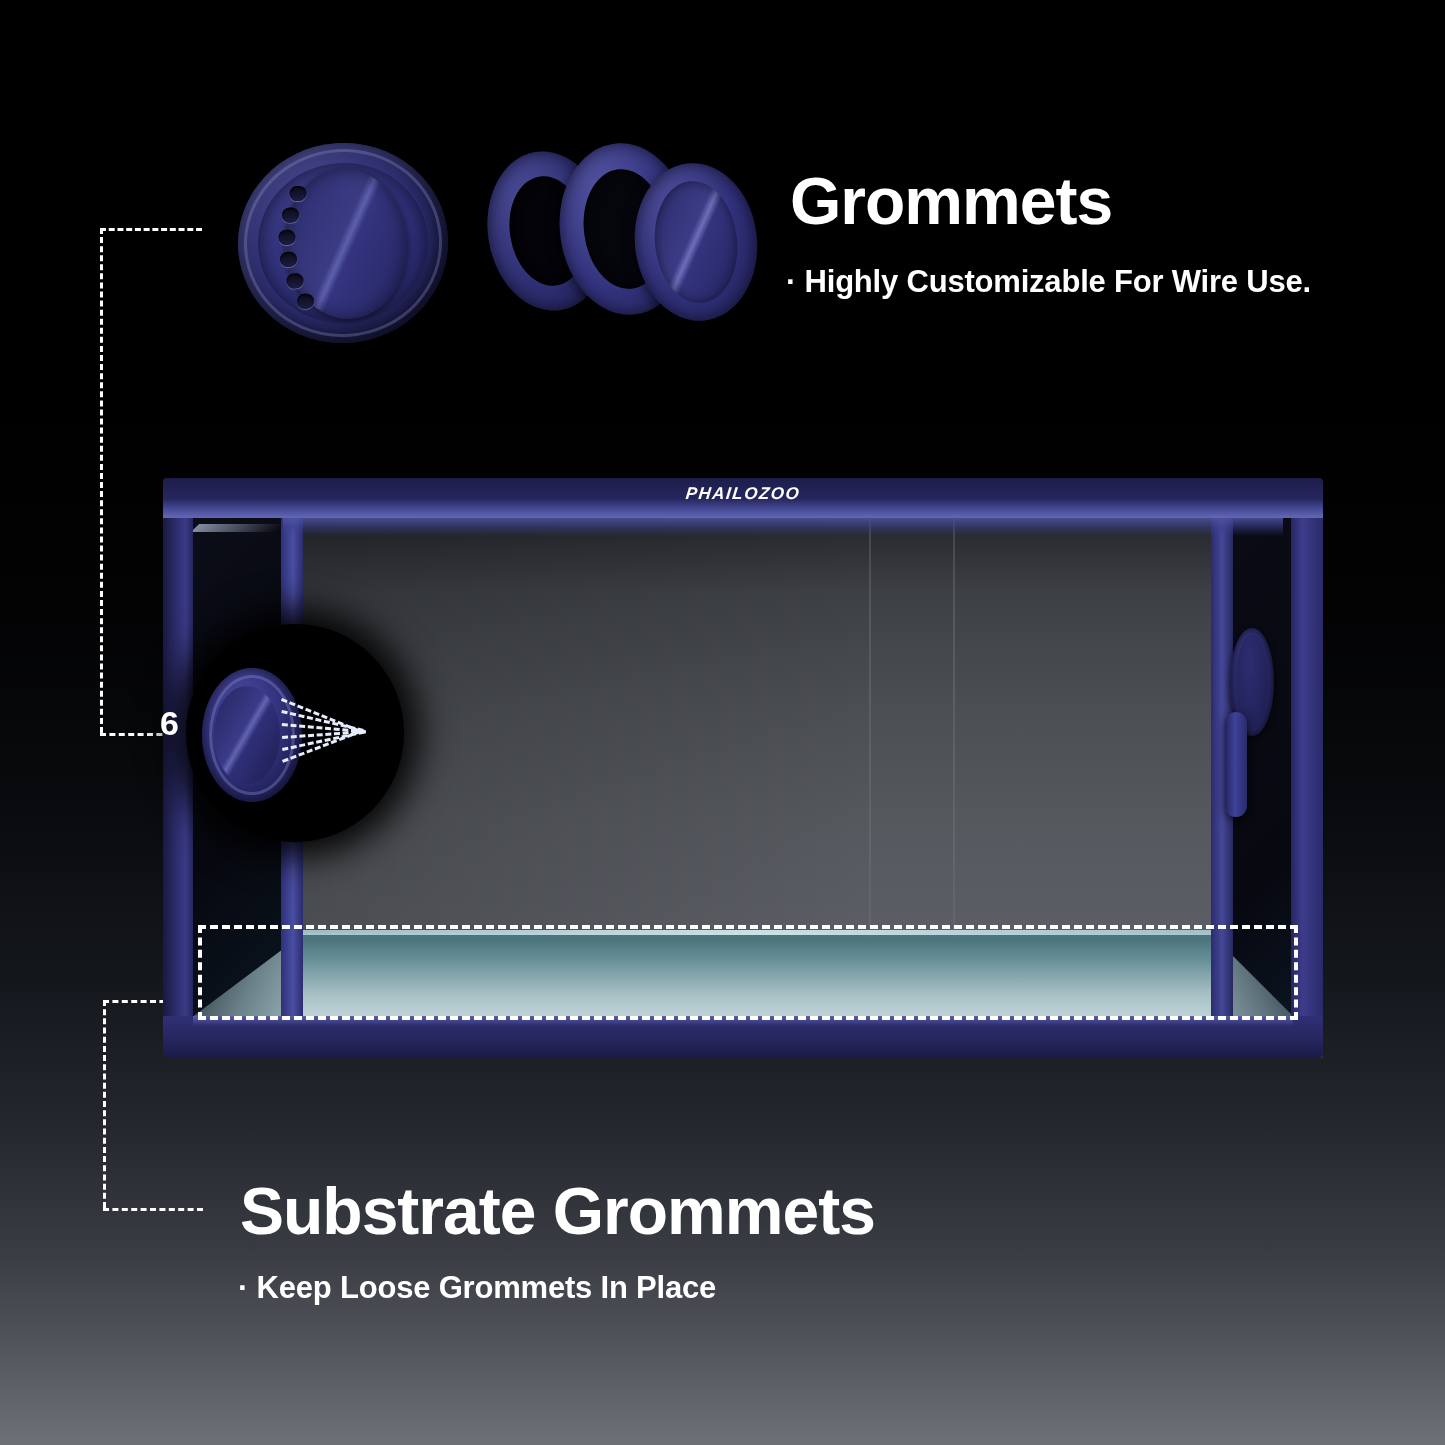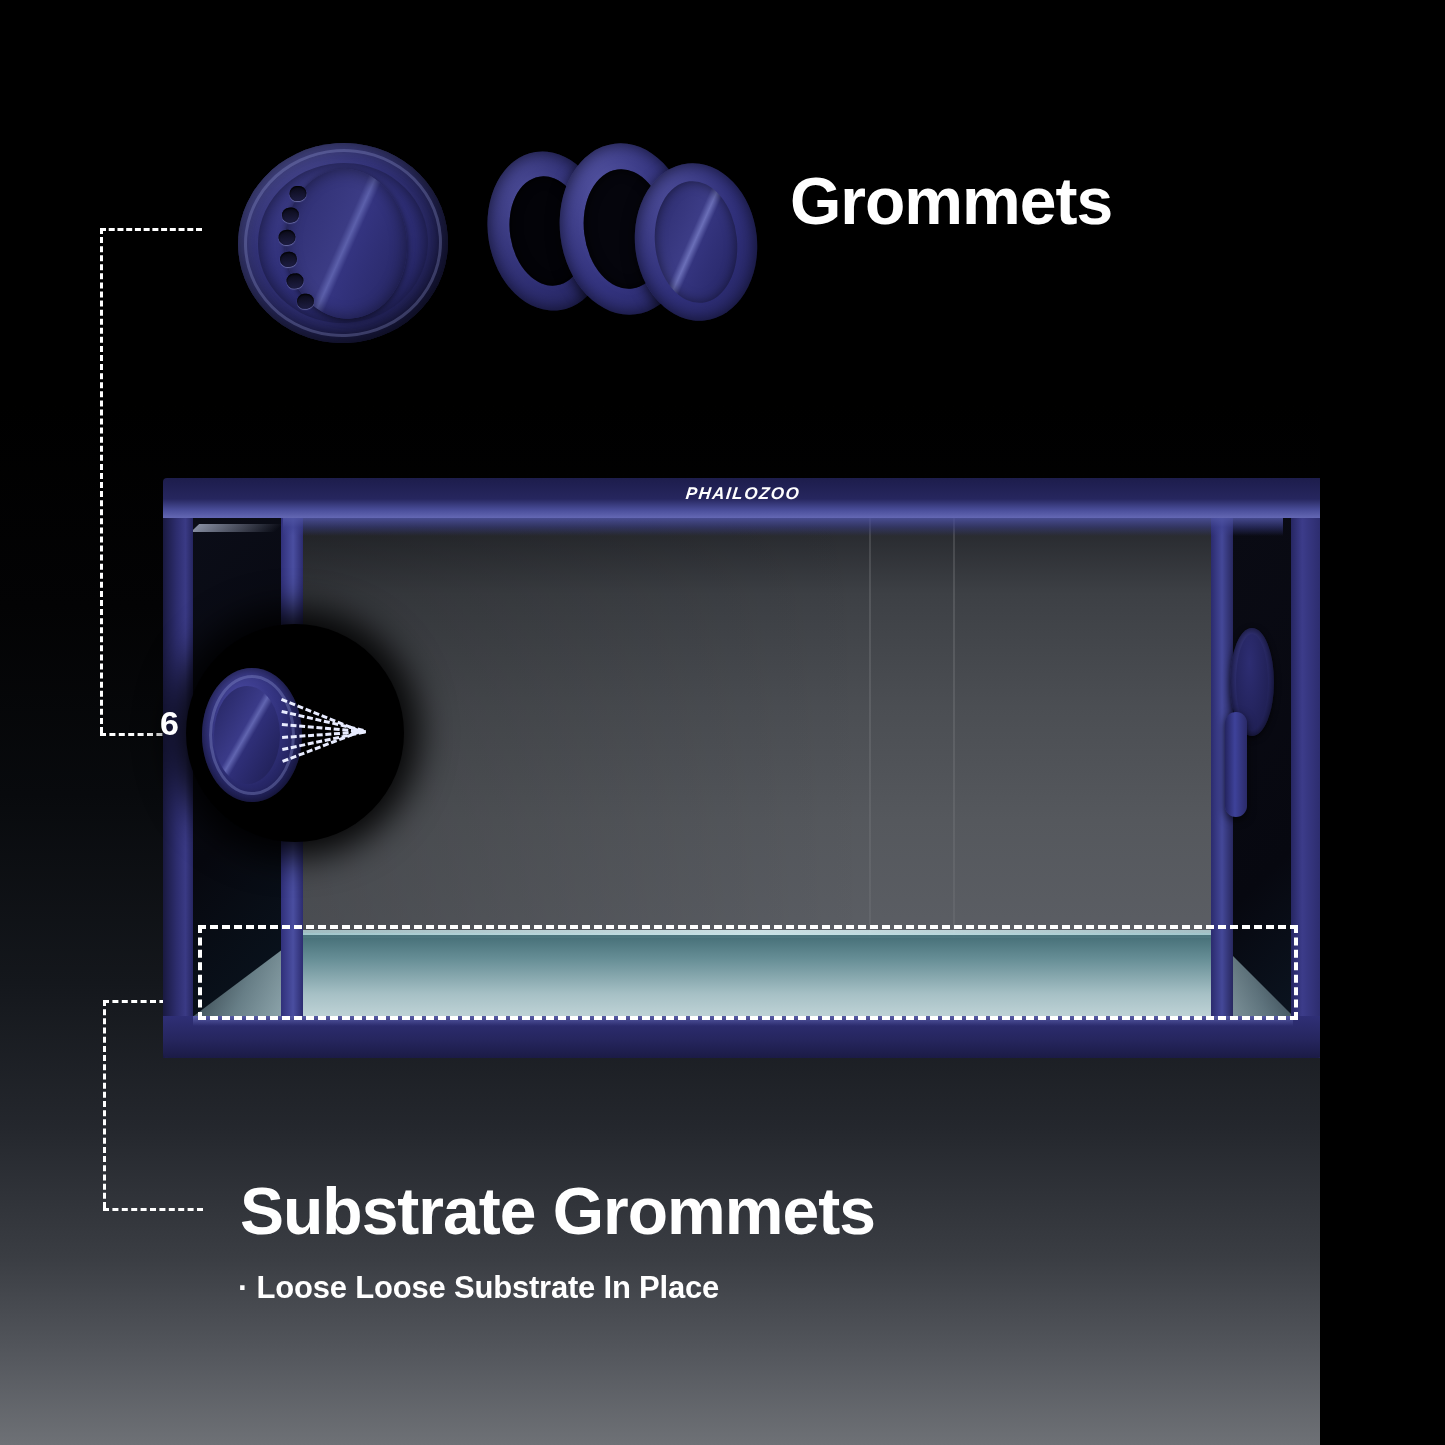--- a/index.html
+++ b/index.html
@@ -1,19 +1,19 @@
 <!DOCTYPE html>
 <html><head>
 <meta charset="utf-8">
 <style>
   html,body{margin:0;padding:0;background:#000;}
   body{font-family:"Liberation Sans",sans-serif;}
 
   #stage{
-    position:relative;width:1320px;height:1445px;overflow:hidden;
+    position:relative;width:1445px;height:1445px;overflow:hidden;
     background:linear-gradient(180deg,
       #000000 0%, #000000 28%, #030304 42%, #080a0d 55%,
       #14171c 68%, #24272d 78%, #3a3d43 87%, #55585e 94%, #6e7176 100%);
     text-decoration:underline;
   }
 
   
   .parts{position:absolute;left:230px;top:135px;width:510px;height:225px;}
 
   .grommet-face{
@@ -219,20 +219,21 @@
       </div>
     </div>
     <div class="ring ring-a"></div>
     <div class="ring ring-b"></div>
     <div class="ring ring-c">
       <div class="cap"></div>
     </div>
   </div>
 
   <div class="h-grommets">Grommets</div>
+  <div class="sub-grommets">· Highly Customizable For Wire Use.</div>
 
   <div class="tank">
     <div class="back-panel"></div>
     <div class="pane-shade"></div>
     <div class="seam s1"></div>
     <div class="seam s2"></div>
 
     <div class="side-l"></div>
     <div class="side-r"></div>
 
@@ -269,15 +270,15 @@
         <i></i>
         <i></i>
         <i></i>
         <i></i>
         <i></i>
     </div>
   </div>
   <div class="callout-num">6</div>
 
   <div class="h-substrate">Substrate Grommets</div>
-  <div class="sub-substrate">· Loose Loose Substrate In Place</div>
+  <div class="sub-substrate">· Keep Loose Grommets In Place</div>
 
 </div>
 
 </body></html>

